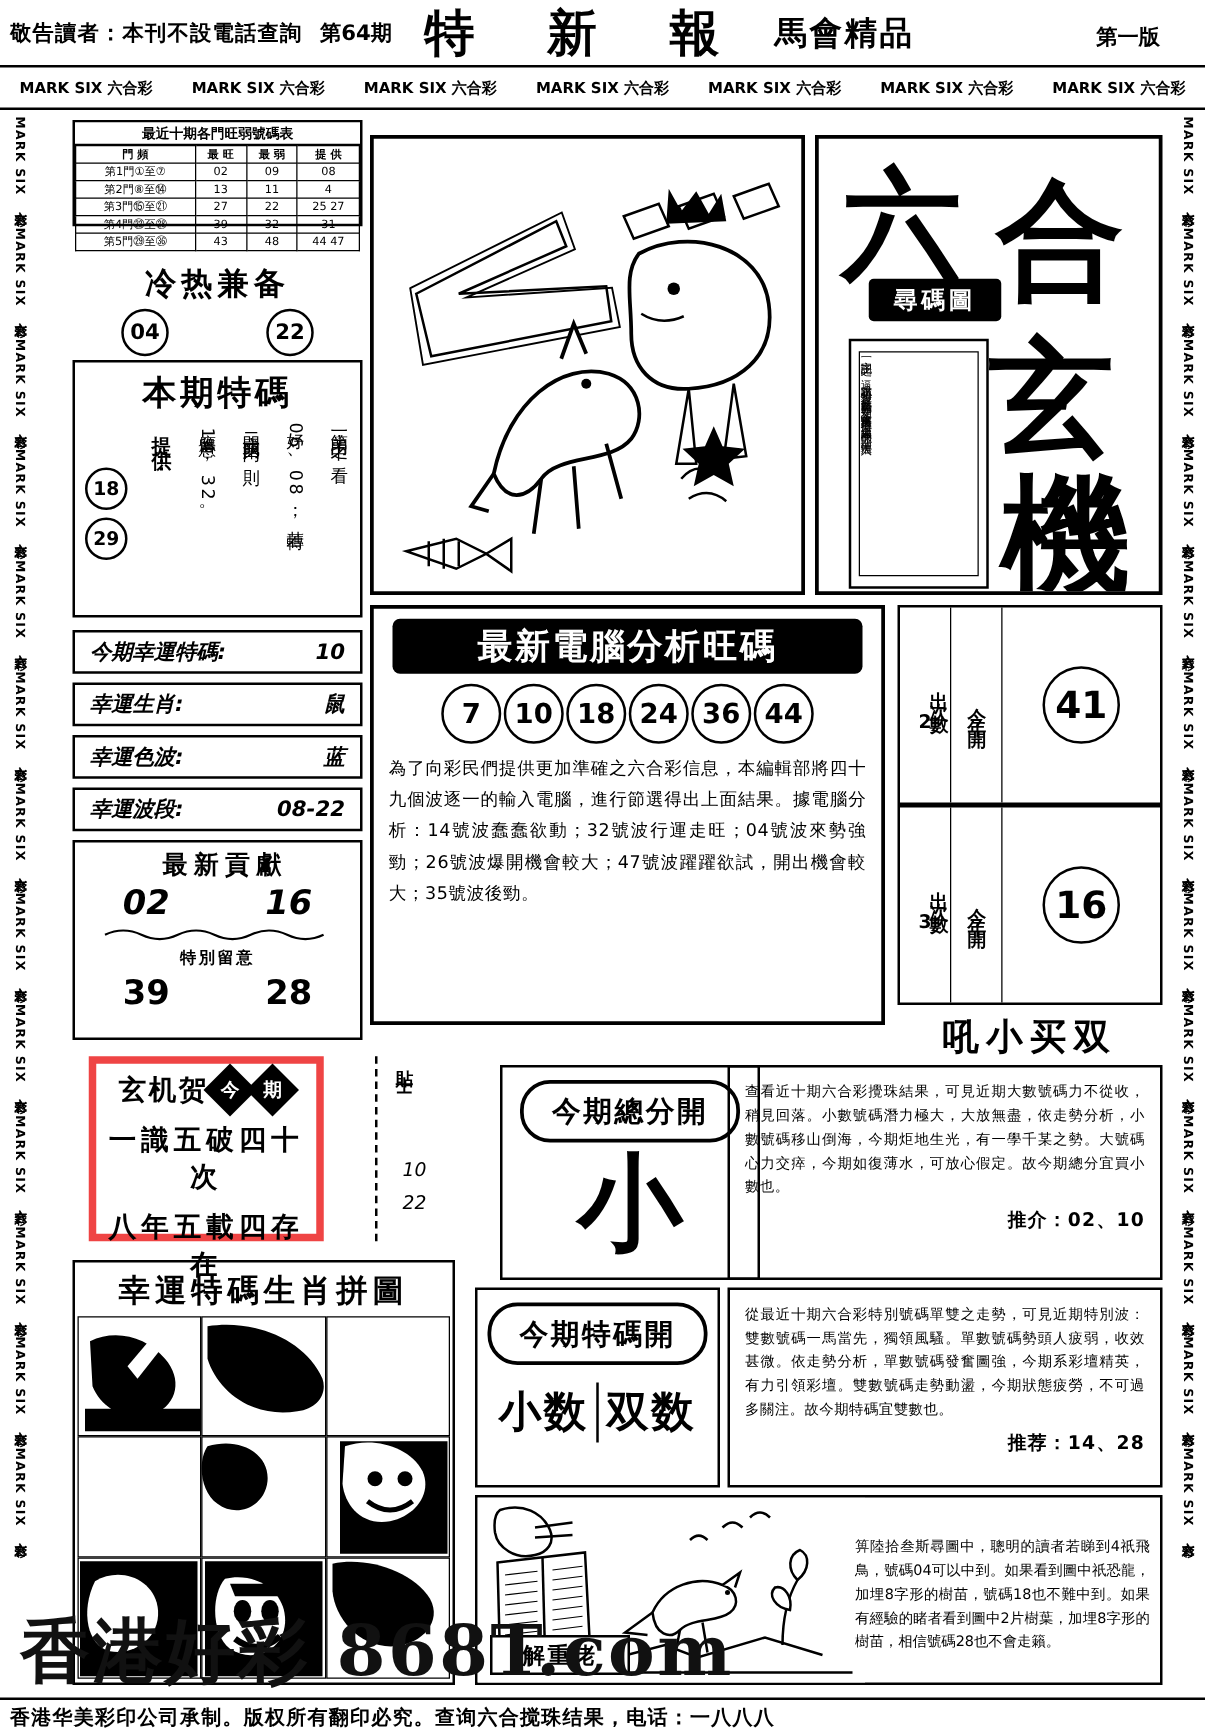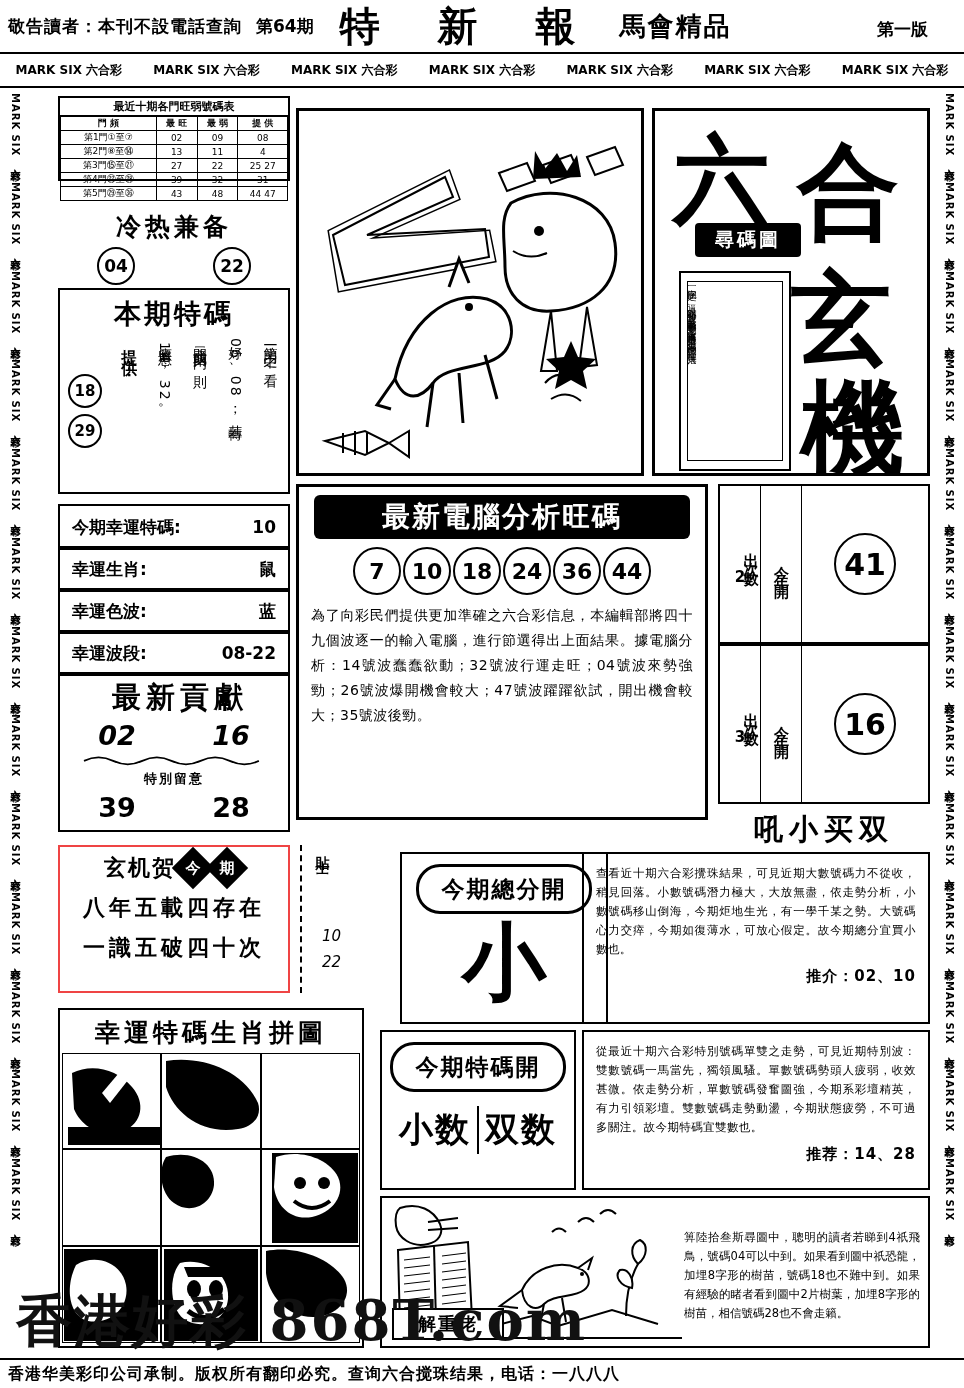--- a/index.html
+++ b/index.html
@@ -79,36 +79,36 @@
   
   .tema{position:absolute;left:58px;top:288px;width:232px;height:206px;border:2px solid #000;box-sizing:border-box;}
   .tema .h{font-size:27px;font-weight:bold;text-align:center;letter-spacing:3px;margin-top:6px;font-family:"DejaVu Serif",serif;}
   .tema .body{display:flex;justify-content:space-between;padding:4px 8px 0 8px;height:150px;}
   .tema .vcol{writing-mode:vertical-rl;font-size:14px;line-height:19px;letter-spacing:2px;height:140px;}
   .tema .provide{writing-mode:vertical-rl;font-size:16px;font-weight:bold;letter-spacing:3px;height:90px;}
   .tema .balls{display:flex;flex-direction:column;gap:6px;justify-content:center;}
 
   
   .lrow{
-    position:absolute;left:58px;width:232px;height:46px;border:2px solid #000;box-sizing:border-box;
-    display:flex;align-items:center;justify-content:space-between;padding:0 12px;
+    position:absolute;left:58px;width:232px;height:35px;border:2px solid #000;box-sizing:border-box;
+    display:flex;align-items:center;justify-content:space-between;padding:0 12px;font-style:italic;
   }
   .lrow .lbl{font-size:17px;font-weight:bold;}
   .lrow .val{font-size:17px;font-weight:bold;}
 
   
   .contrib{position:absolute;left:58px;top:672px;width:232px;height:160px;border:2px solid #000;box-sizing:border-box;text-align:center;}
-  .contrib .h{font-size:29px;font-weight:bold;letter-spacing:5px;margin-top:4px;font-family:"DejaVu Serif",serif;padding-left:12px;}
+  .contrib .h{font-size:20px;font-weight:bold;letter-spacing:5px;margin-top:4px;font-family:"DejaVu Serif",serif;padding-left:12px;}
   .contrib .pair{display:flex;justify-content:space-around;font-size:27px;font-style:italic;font-weight:bold;margin-top:2px;}
   .wave{height:12px;}
   .contrib .note{font-size:13px;font-weight:bold;letter-spacing:2px;}
   .contrib .pair2{display:flex;justify-content:space-around;font-size:27px;font-weight:bold;margin-top:4px;}
 
   
-  .xuanji{position:absolute;left:58px;top:845px;width:232px;height:148px;border:2px solid #ef4444;box-sizing:border-box;}
+  .xuanji{position:absolute;left:71px;top:845px;width:188px;height:148px;border:6px solid #ef4444;box-sizing:border-box;}
   .xuanji .h{display:flex;align-items:center;justify-content:center;margin-top:6px;}
   .xuanji .h .t1{font-size:22px;font-weight:bold;letter-spacing:2px;font-family:"DejaVu Serif",serif;}
   .diamond{
     display:inline-block;width:30px;height:30px;background:#000;color:#fff;
     transform:rotate(45deg);margin:0 2px;
   }
   .diamond span{display:block;transform:rotate(-45deg);font-size:15px;font-weight:bold;line-height:30px;text-align:center;}
   .xuanji .line{font-size:22px;font-weight:bold;text-align:center;letter-spacing:4px;margin-top:10px;font-family:"DejaVu Serif",serif;}
 
   
@@ -364,22 +364,22 @@
   <div class="xuanji">
     <div class="h">
       <span class="t1">玄机贺</span>
       <span class="diamond">
           <span>今</span>
         </span>
       <span class="diamond">
           <span>期</span>
         </span>
     </div>
+    <div class="line">一識五破四十次</div>
     <div class="line">八年五載四存在</div>
-    <div class="line">一識五破四十次</div>
   </div>
 
   <div class="tiecol">
     <div class="dashed"></div>
     <div class="vt">貼 士</div>
     <div class="n1">10</div>
     <div class="n2">22</div>
   </div>
 
   <div class="puzzle">

